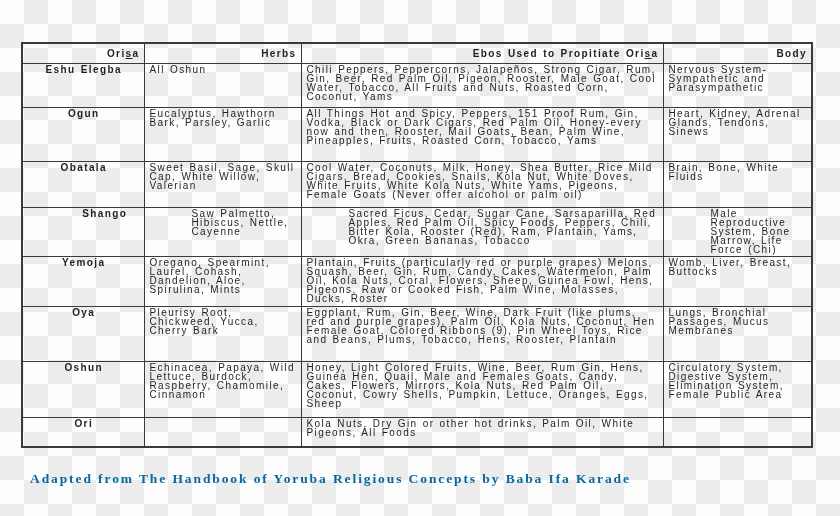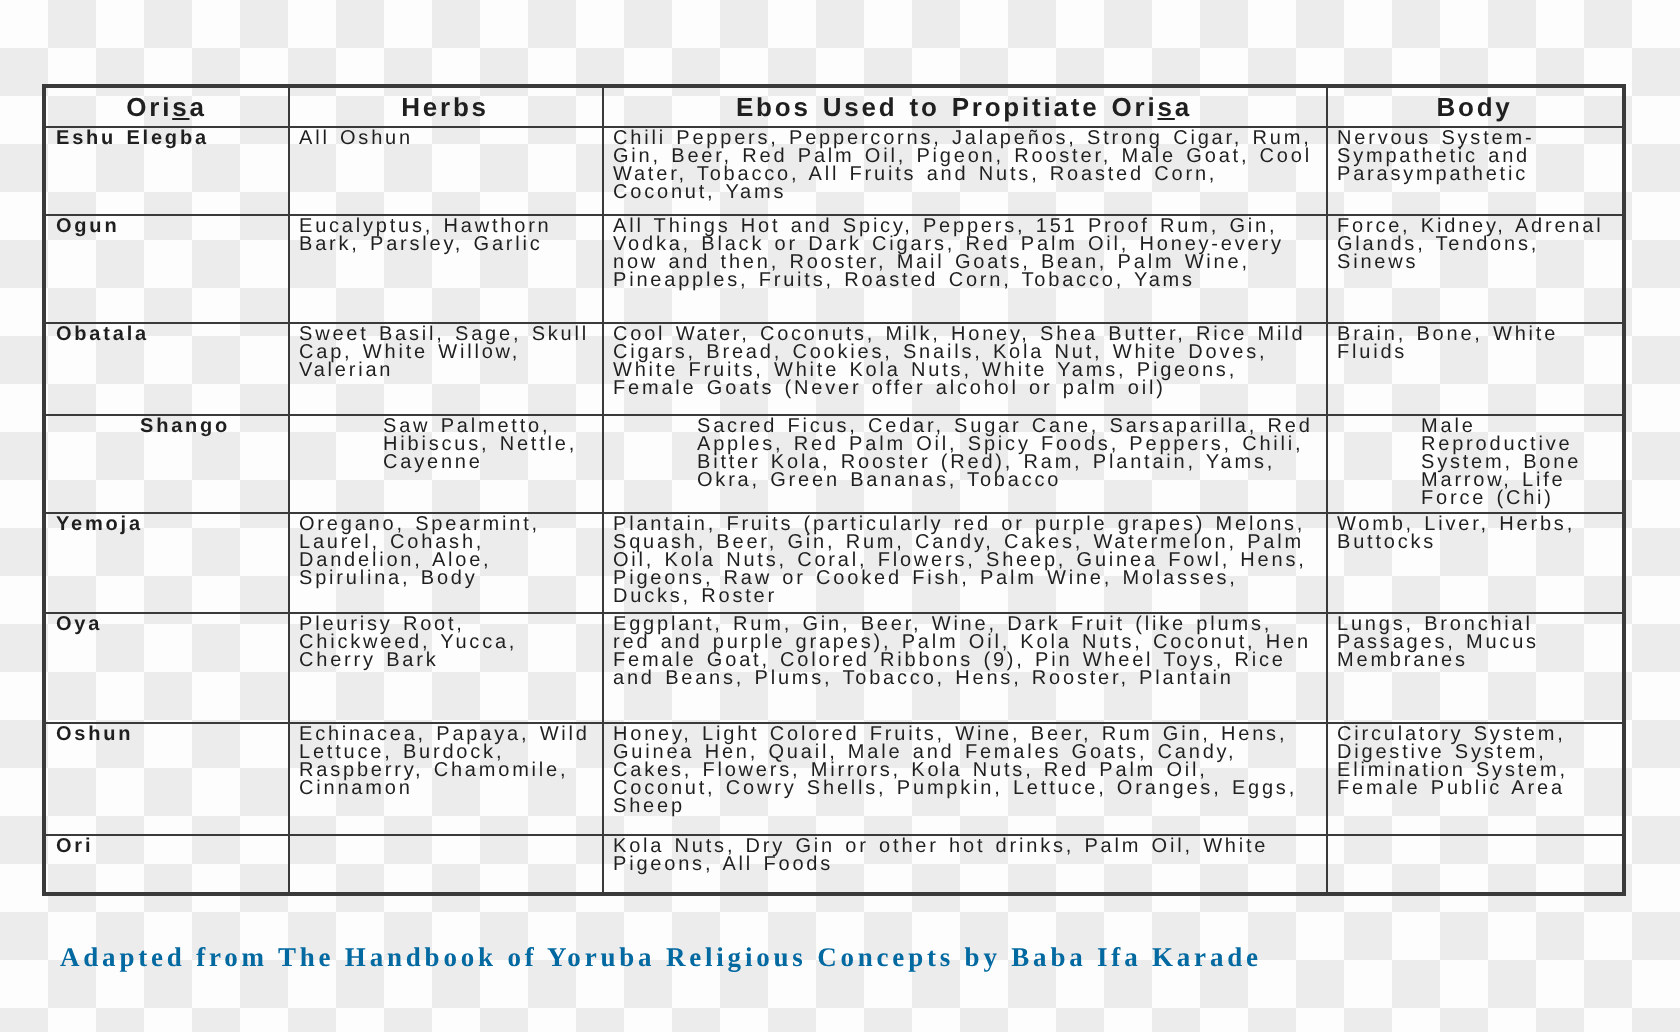--- a/index.html
+++ b/index.html
@@ -37,27 +37,27 @@
     vertical-align: top;
     padding: 1px 4px 2px 5px;
     font-size: 10px;
     line-height: 9px;
     letter-spacing: 1.4px;
     word-spacing: 1px;
     overflow: hidden;
   }
   table.ebo thead th {
     height: 17px;
-    text-align: center;
+    text-align: right;
     vertical-align: middle;
     font-weight: bold;
-    font-size: 13px;
+    font-size: 10px;
     padding: 1px 4px;
   }
-  td.c-name { font-weight: bold; font-size: 10px; }
+  td.c-name { text-align: center; font-weight: bold; font-size: 10px; }
   
   tbody tr:nth-child(1) td { height: 40px; }
   tbody tr:nth-child(2) td { height: 50px; }
   tbody tr:nth-child(3) td { height: 42px; }
   tbody tr:nth-child(4) td { height: 41px; padding-left: 47px; }
   tbody tr:nth-child(5) td { height: 46px; }
   tbody tr:nth-child(6) td { height: 51px; margin-top: 27px; }
   tbody tr:nth-child(7) td { height: 52px; margin-top: 40px; }
   tbody tr:nth-child(8) td { height: 25px; }
   tbody tr:nth-child(9) td { height: 11px; }
@@ -95,39 +95,39 @@
         <tr>
     <td class="c-name">Eshu Elegba</td>
     <td class="c-herbs">All Oshun</td>
     <td class="c-ebos">Chili Peppers, Peppercorns, Jalapeños, Strong Cigar, Rum, Gin, Beer, Red Palm Oil, Pigeon, Rooster, Male Goat, Cool Water, Tobacco, All Fruits and Nuts, Roasted Corn, Coconut, Yams</td>
     <td class="c-body">Nervous System- Sympathetic and Parasympathetic</td>
   </tr>
         <tr>
     <td class="c-name">Ogun</td>
     <td class="c-herbs">Eucalyptus, Hawthorn Bark, Parsley, Garlic</td>
     <td class="c-ebos">All Things Hot and Spicy, Peppers, 151 Proof Rum, Gin, Vodka, Black or Dark Cigars, Red Palm Oil, Honey-every now and then, Rooster, Mail Goats, Bean, Palm Wine, Pineapples, Fruits, Roasted Corn, Tobacco, Yams</td>
-    <td class="c-body">Force, Kidney, Adrenal Glands, Tendons, Sinews</td>
+    <td class="c-body">Heart, Kidney, Adrenal Glands, Tendons, Sinews</td>
   </tr>
         <tr>
     <td class="c-name">Obatala</td>
     <td class="c-herbs">Sweet Basil, Sage, Skull Cap, White Willow, Valerian</td>
     <td class="c-ebos">Cool Water, Coconuts, Milk, Honey, Shea Butter, Rice Mild Cigars, Bread, Cookies, Snails, Kola Nut, White Doves, White Fruits, White Kola Nuts, White Yams, Pigeons, Female Goats (Never offer alcohol or palm oil)</td>
     <td class="c-body">Brain, Bone, White Fluids</td>
   </tr>
         <tr>
     <td class="c-name">Shango</td>
     <td class="c-herbs">Saw Palmetto, Hibiscus, Nettle, Cayenne</td>
     <td class="c-ebos">Sacred Ficus, Cedar, Sugar Cane, Sarsaparilla, Red Apples, Red Palm Oil, Spicy Foods, Peppers, Chili, Bitter Kola, Rooster (Red), Ram, Plantain, Yams, Okra, Green Bananas, Tobacco</td>
     <td class="c-body">Male Reproductive System, Bone Marrow, Life Force (Chi)</td>
   </tr>
         <tr>
     <td class="c-name">Yemoja</td>
-    <td class="c-herbs">Oregano, Spearmint, Laurel, Cohash, Dandelion, Aloe, Spirulina, Body</td>
+    <td class="c-herbs">Oregano, Spearmint, Laurel, Cohash, Dandelion, Aloe, Spirulina, Mints</td>
     <td class="c-ebos">Plantain, Fruits (particularly red or purple grapes) Melons, Squash, Beer, Gin, Rum, Candy, Cakes, Watermelon, Palm Oil, Kola Nuts, Coral, Flowers, Sheep, Guinea Fowl, Hens, Pigeons, Raw or Cooked Fish, Palm Wine, Molasses, Ducks, Roster</td>
-    <td class="c-body">Womb, Liver, Herbs, Buttocks</td>
+    <td class="c-body">Womb, Liver, Breast, Buttocks</td>
   </tr>
         <tr>
     <td class="c-name">Oya</td>
     <td class="c-herbs">Pleurisy Root, Chickweed, Yucca, Cherry Bark</td>
     <td class="c-ebos">Eggplant, Rum, Gin, Beer, Wine, Dark Fruit (like plums, red and purple grapes), Palm Oil, Kola Nuts, Coconut, Hen Female Goat, Colored Ribbons (9), Pin Wheel Toys, Rice and Beans, Plums, Tobacco, Hens, Rooster, Plantain</td>
     <td class="c-body">Lungs, Bronchial Passages, Mucus Membranes</td>
   </tr>
         <tr>
     <td class="c-name">Oshun</td>
     <td class="c-herbs">Echinacea, Papaya, Wild Lettuce, Burdock, Raspberry, Chamomile, Cinnamon</td>

